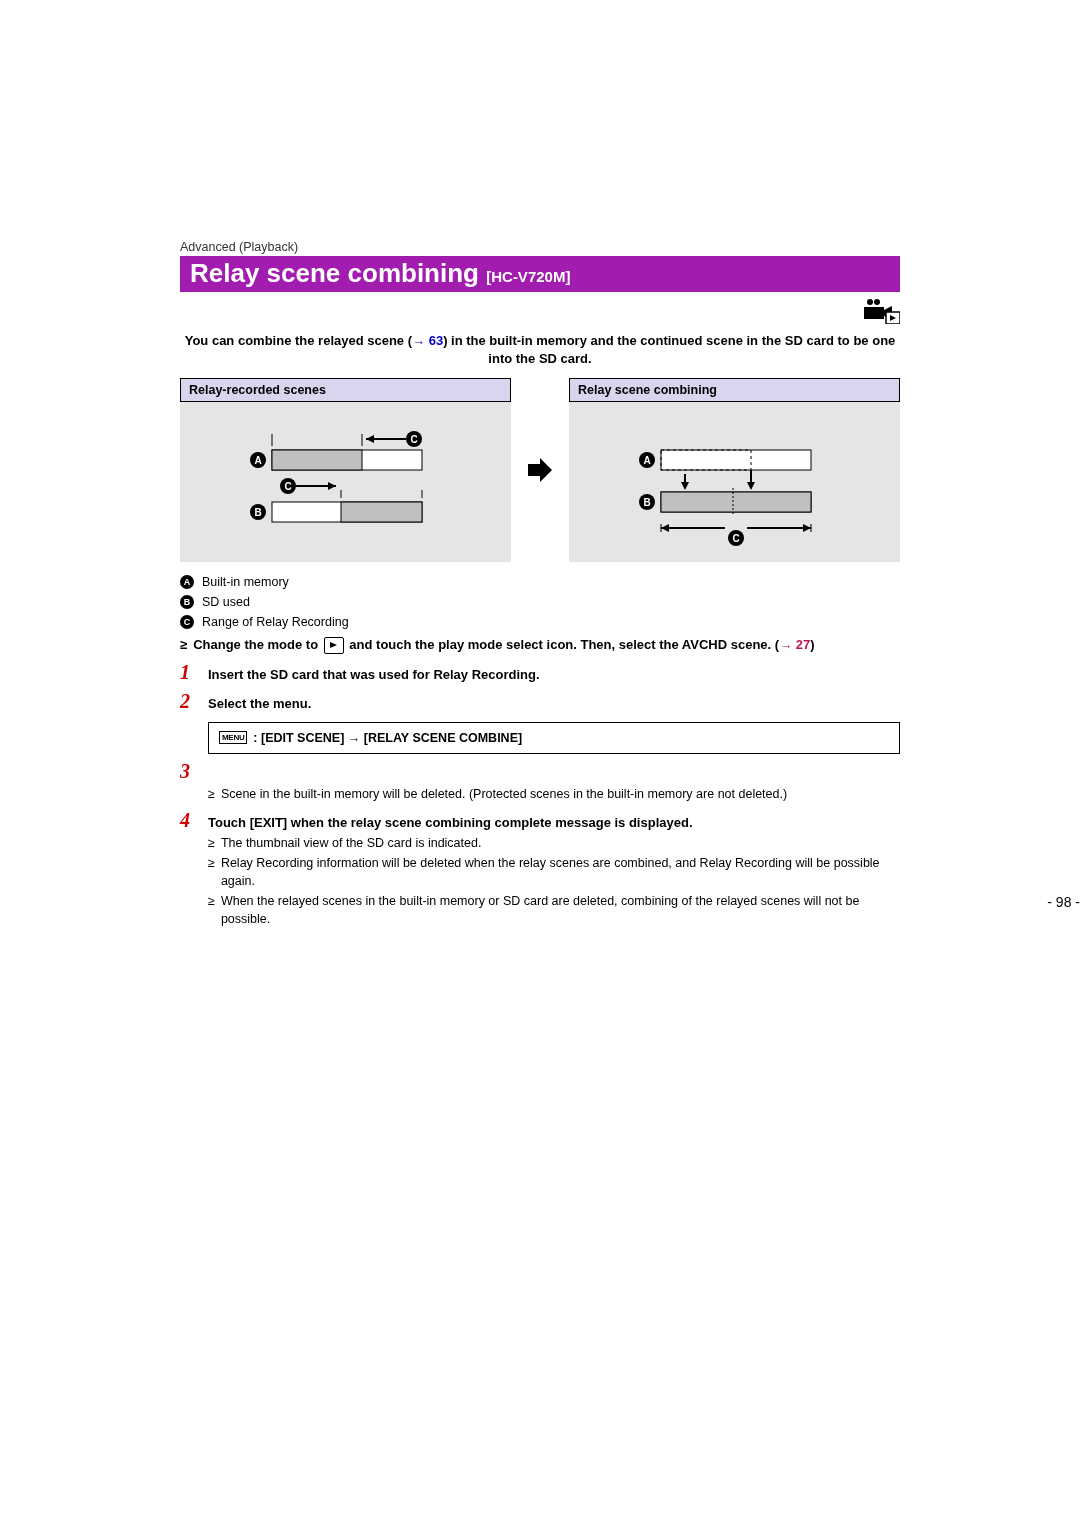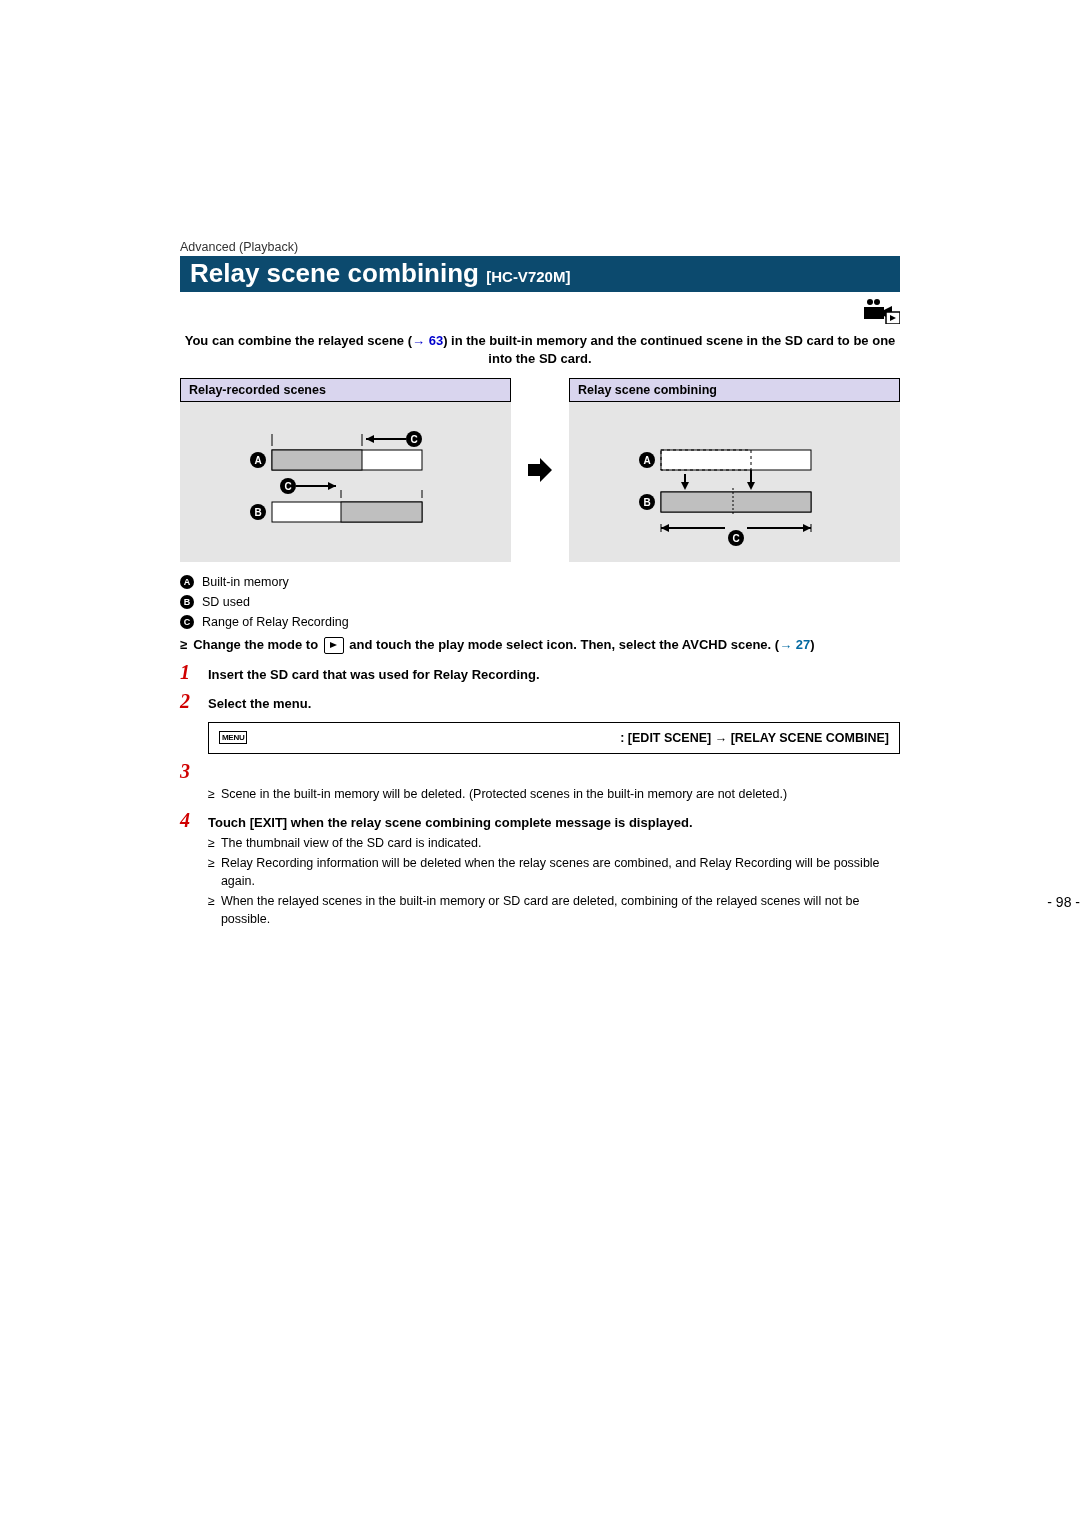--- a/index.html
+++ b/index.html
@@ -17,21 +17,21 @@
     position: relative;
     box-sizing: border-box;
     padding: 240px 180px 0 180px;
   }
   .breadcrumb {
     font-size: 12.5px;
     color: #333;
     padding-bottom: 0;
   }
   .title-bar {
-    background: #0c4a6e;
+    background: #a21caf;
     padding: 4px 10px 6px 10px;
     margin-top: 2px;
     line-height: 1;
   }
   .title-main {
     color: #fff;
     font-weight: bold;
     font-size: 26px;
     font-family: Arial, Helvetica, sans-serif;
   }
@@ -143,21 +143,20 @@
     line-height: 1.4;
   }
   .menu-box {
     border: 1px solid #000;
     padding: 8px 10px;
     margin: 8px 0 6px 28px;
     font-size: 12.5px;
     display: flex;
     align-items: center;
     gap: 6px;
-    justify-content: space-between;
   }
   .menu-token {
     border: 1px solid #000;
     font-size: 8px;
     font-weight: bold;
     padding: 1px 2px;
     letter-spacing: -0.3px;
   }
   .sub-bullet {
     display: flex;
@@ -285,21 +284,21 @@
 
   <div class="bullet-par bold">
     <span class="b">≥</span>
     <span>
       <span>Change the mode to </span>
       <span class="play-icon">
         <svg width="10" height="8" viewBox="0 0 10 8" style="vertical-align:-1px">
             <polygon points="1,1 1,7 8,4" fill="#000"></polygon>
           </svg>
       </span>
-      <span> and touch the play mode select icon. Then, select the AVCHD scene. (</span><span style="color:#0369a1"><span>→ </span><span>27</span></span><span>)</span>
+      <span> and touch the play mode select icon. Then, select the AVCHD scene. (</span><span style="color:#be185d"><span>→ </span><span>27</span></span><span>)</span>
     </span>
   </div>
 
   <div class="step">
     <span class="step-num">1</span>
     <span class="step-body">Insert the SD card that was used for Relay Recording.</span>
   </div>
 
   <div class="step">
     <span class="step-num">2</span>

